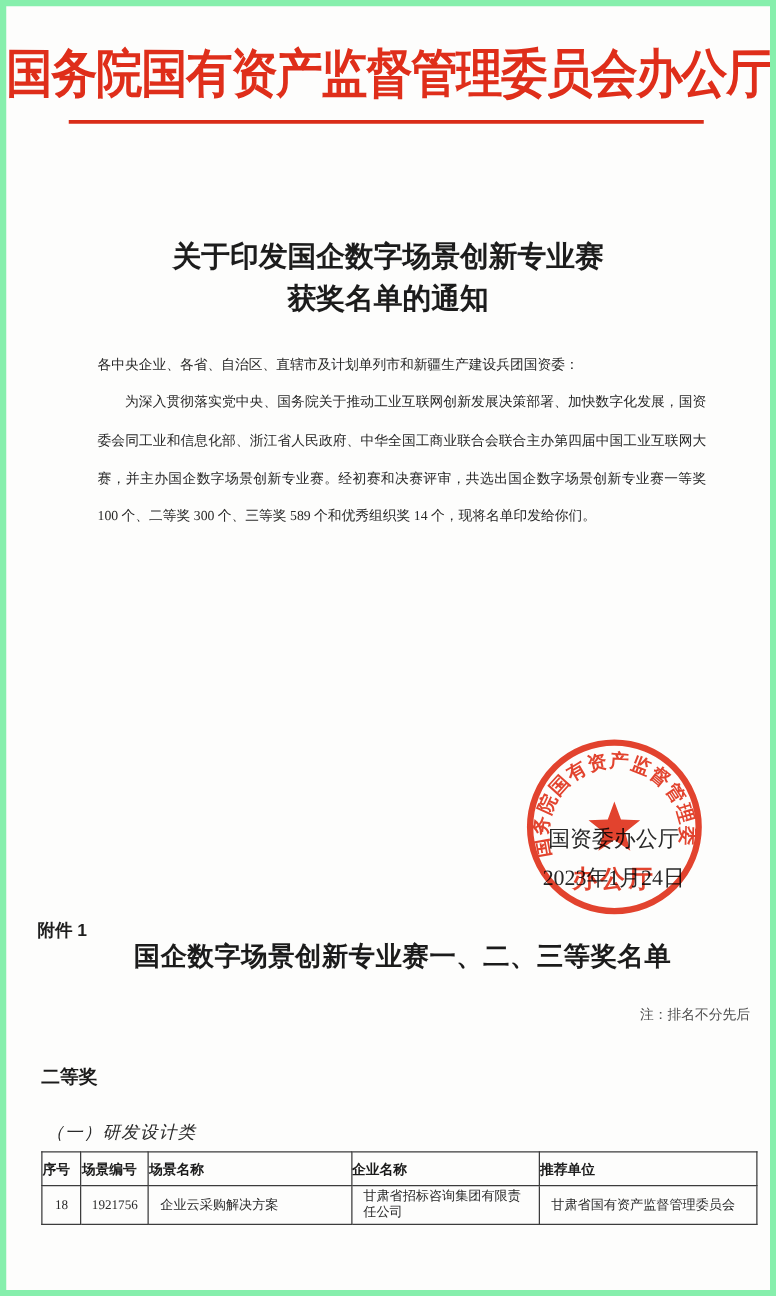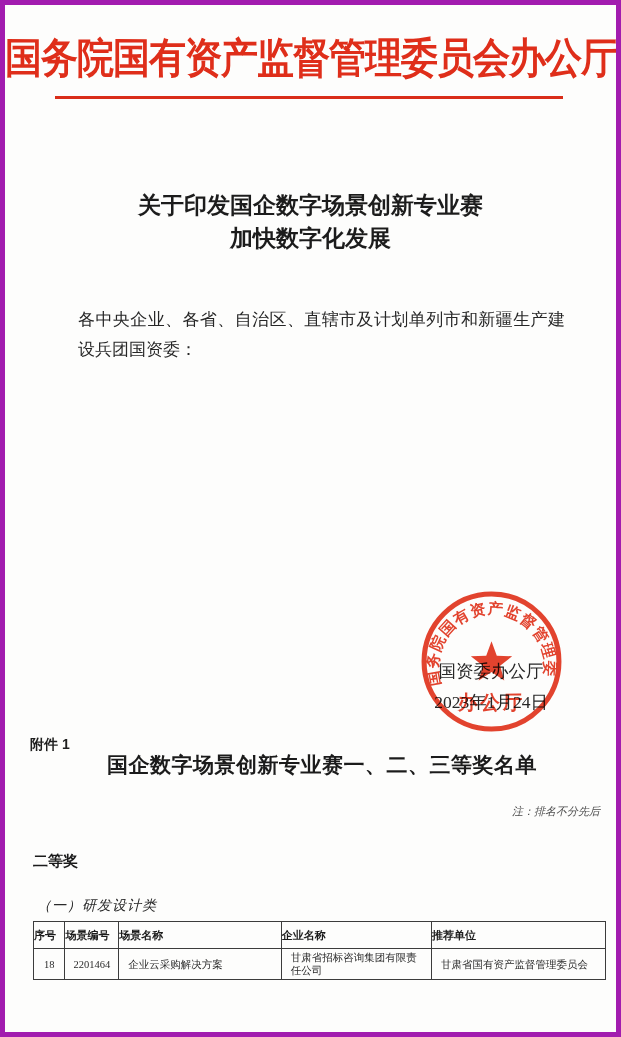--- a/index.html
+++ b/index.html
@@ -4,21 +4,21 @@
 <style>
   * { margin: 0; padding: 0; box-sizing: border-box; }
   html, body { width: 621px; height: 1037px; }
   body {
     background: #111;
     font-family: "Liberation Serif", "DejaVu Serif", serif;
     position: relative;
   }
   .frame {
     position: absolute; inset: 0;
-    background: #a21caf;
+    background: #86efac;
     width: 621px; height: 1037px;
   }
   .page {
     position: absolute; left: 5px; top: 5px;
     width: 611px; height: 1027px;
     background: #fdfdfc;
     overflow: hidden;
     color: #222;
   }
 
@@ -45,25 +45,24 @@
     text-align: center;
     font-size: 23px; font-weight: bold;
     line-height: 33px;
     color: #1c1c1c;
   }
 
   
   .body-text {
     position: absolute; top: 272px; left: 73px;
     width: 487px;
-    font-size: 17px;
+    font-size: 11px;
     line-height: 30.3px;
     text-align: justify;
     color: #272727;
-    margin-top: 28px;
   }
   .body-text .para { text-indent: 2em; }
 
   
   .attachments {
     position: absolute; top: 529px; left: 113px;
     display: flex;
     font-size: 17.2px;
     line-height: 35px;
     color: #272727;
@@ -96,21 +95,21 @@
   .att1-title {
     position: absolute; top: 746px; left: 0; width: 100%;
     text-align: center;
     font-size: 21px; font-weight: bold;
     color: #1b1b1b;
     letter-spacing: 0.5px;
     padding-left: 23px;
   }
   .att1-note {
     position: absolute; top: 799px; right: 16px;
-    font-size: 11px; font-style: italic;
+    font-size: 11px; 
     color: #4d4d4d;
   }
   .award-level {
     position: absolute; top: 847px; left: 28px;
     font-family: "Liberation Sans", "DejaVu Sans", sans-serif;
     font-size: 15px; font-weight: bold; color: #1b1b1b;
   }
   .category {
     position: absolute; top: 872px; left: 32px;
     font-size: 14px; font-style: italic; color: #2a2a2a;
@@ -148,25 +147,26 @@
 <body>
 
 <div class="frame">
   <div class="page">
 
     <div class="masthead">国务院国有资产监督管理委员会办公厅</div>
     <div class="red-rule"></div>
 
     <div class="doc-title">
       <div>关于印发国企数字场景创新专业赛</div>
-      <div>加快数字化发展</div>
+      <div>获奖名单的通知</div>
     </div>
 
     <div class="body-text">
       <p class="salutation">各中央企业、各省、自治区、直辖市及计划单列市和新疆生产建设兵团国资委：</p>
+      <p class="para">为深入贯彻落实党中央、国务院关于推动工业互联网创新发展决策部署、加快数字化发展，国资委会同工业和信息化部、浙江省人民政府、中华全国工商业联合会联合主办第四届中国工业互联网大赛，并主办国企数字场景创新专业赛。经初赛和决赛评审，共选出国企数字场景创新专业赛一等奖 100 个、二等奖 300 个、三等奖 589 个和优秀组织奖 14 个，现将名单印发给你们。</p>
     </div>
 
 
     <div class="signer">国资委办公厅</div>
     <div class="sign-date">2023年1月24日</div>
 
     <svg class="seal" viewBox="0 0 200 200">
       <circle cx="100" cy="100" r="93" fill="none" stroke="#e2331c" stroke-width="7"></circle>
       <path id="sealArc" d="M 30 132 A 74 74 0 1 1 170 132" fill="none"></path>
       <text font-size="21" font-weight="bold" fill="#e2331c" font-family="Liberation Serif, DejaVu Serif, serif" letter-spacing="1.5">
@@ -195,21 +195,21 @@
           <th>序号</th>
           <th>场景编号</th>
           <th>场景名称</th>
           <th>企业名称</th>
           <th>推荐单位</th>
         </tr>
       </thead>
       <tbody>
         <tr>
           <td class="c">18</td>
-          <td class="c">2201464</td>
+          <td class="c">1921756</td>
           <td class="l">企业云采购解决方案</td>
           <td class="l">甘肃省招标咨询集团有限责任公司</td>
           <td class="l">甘肃省国有资产监督管理委员会</td>
         </tr>
       </tbody>
     </table>
 
   </div>
 </div>
 

